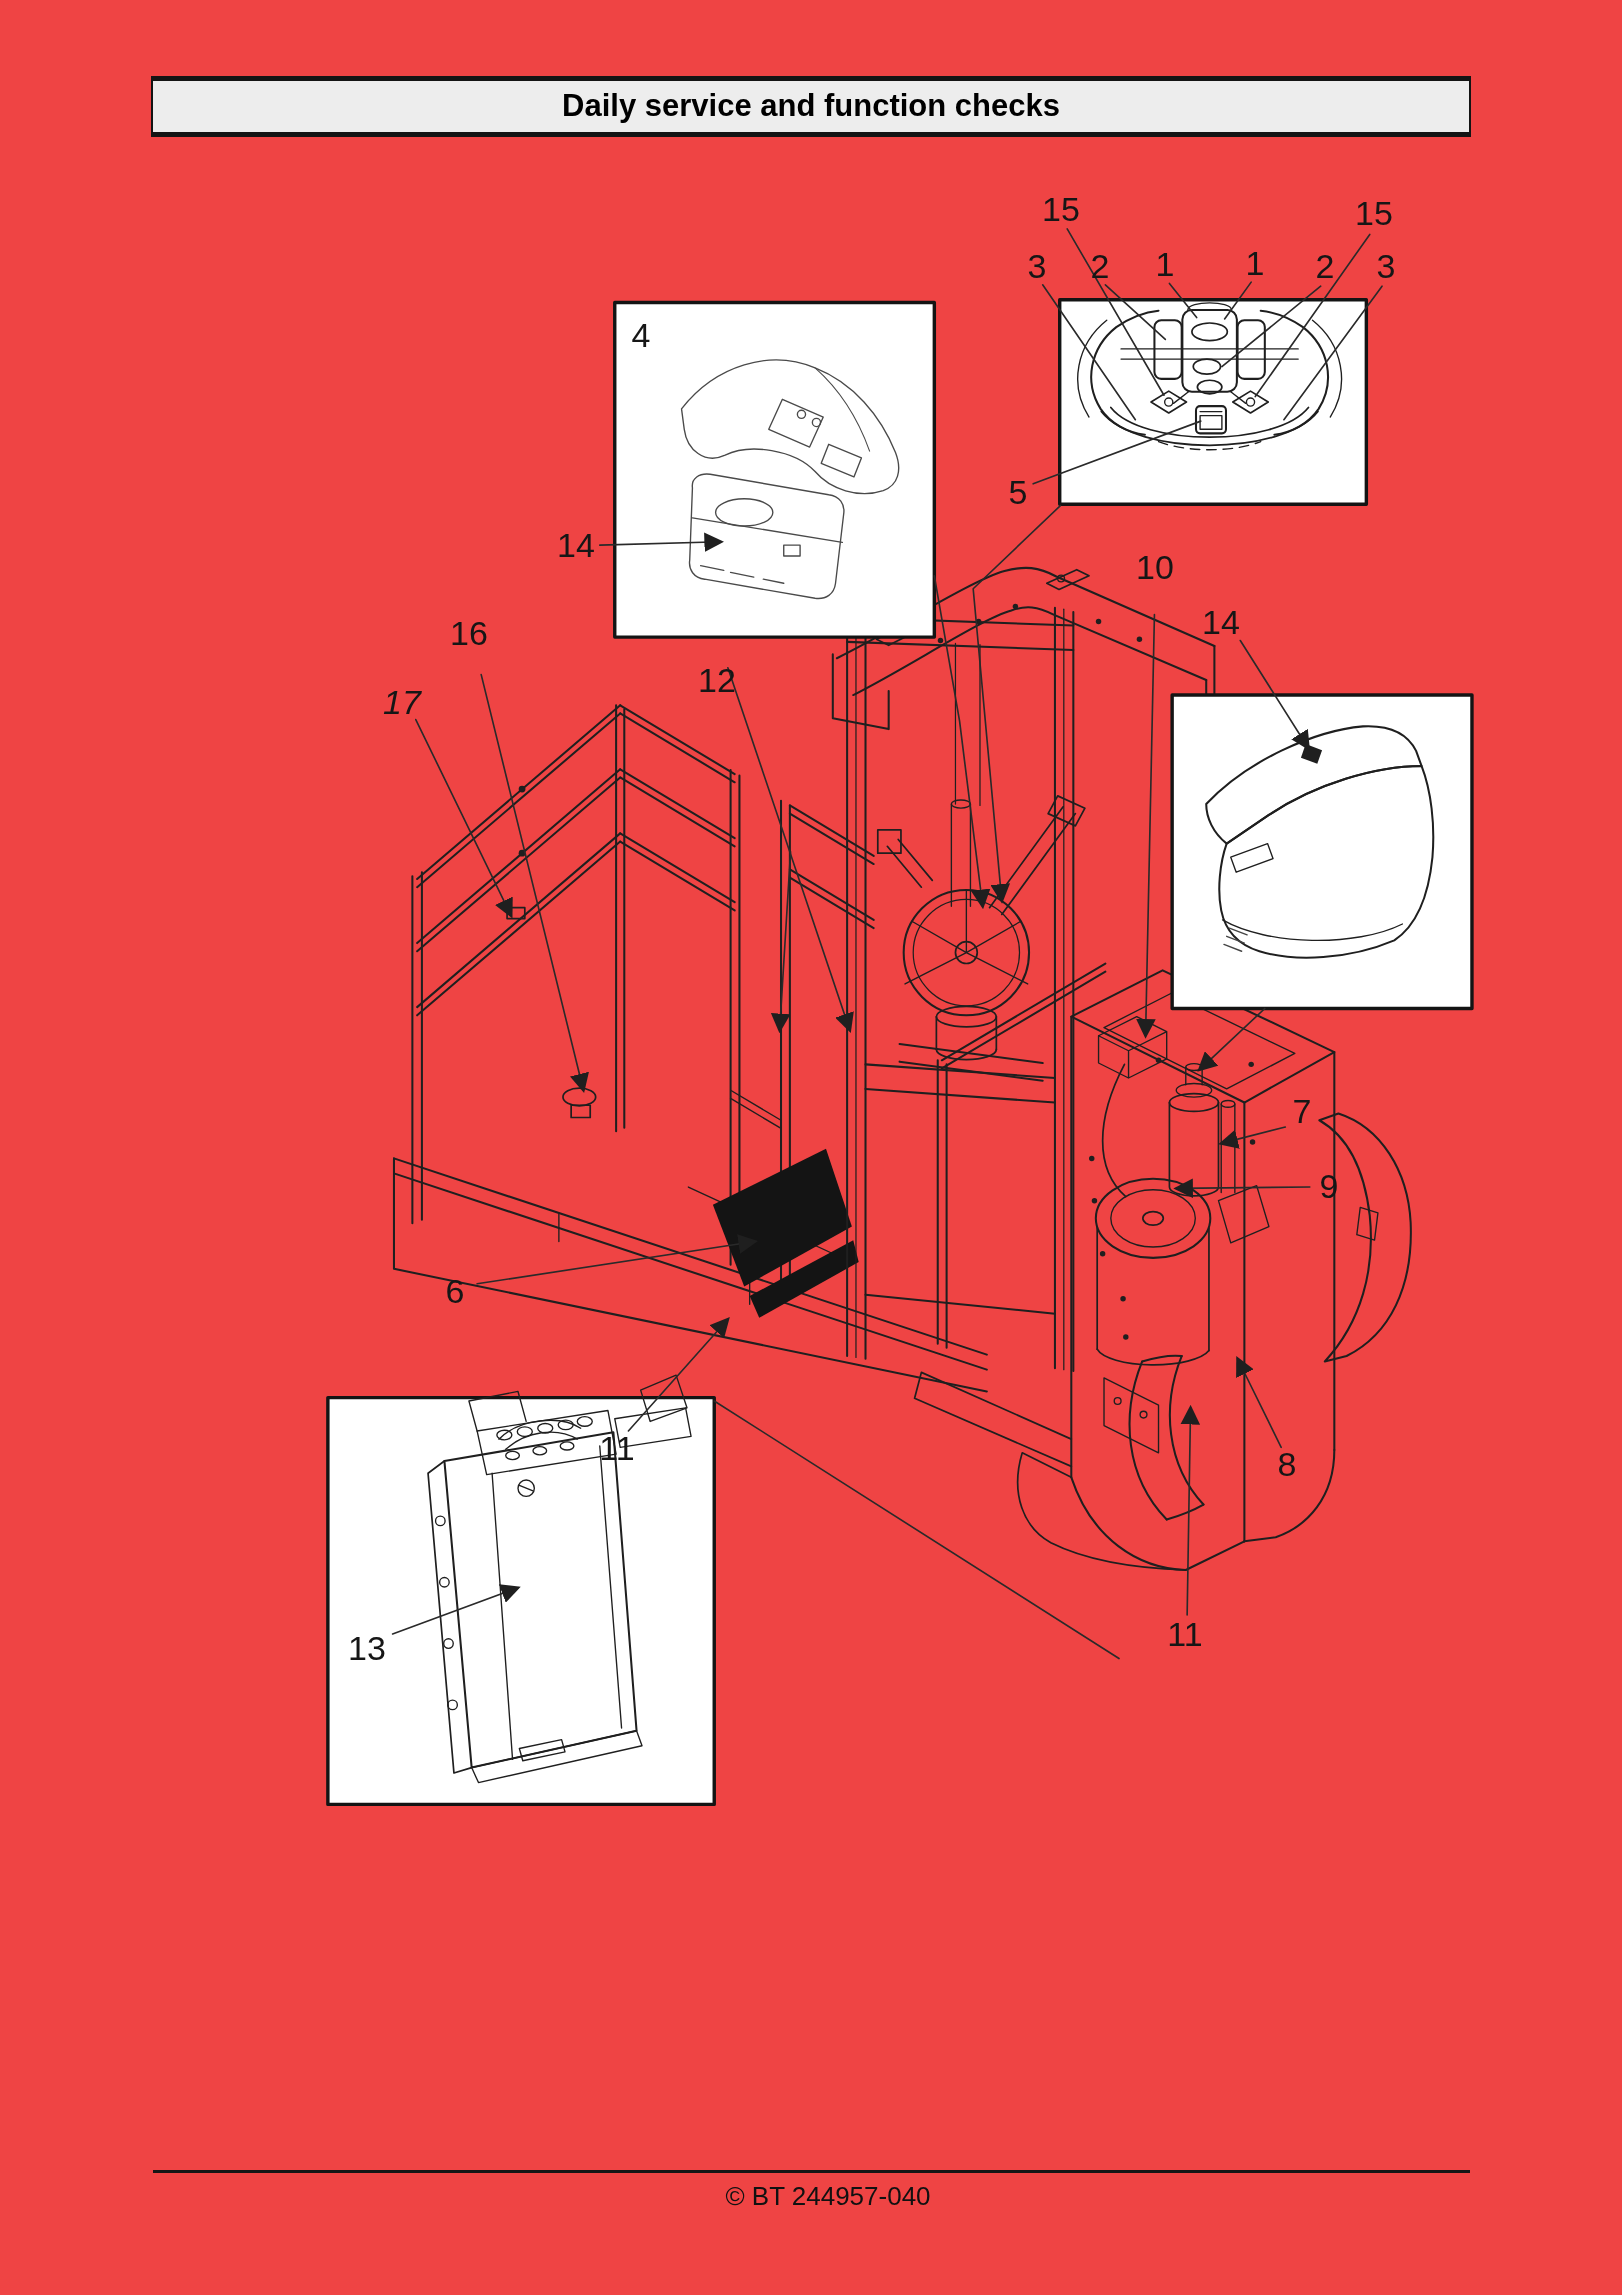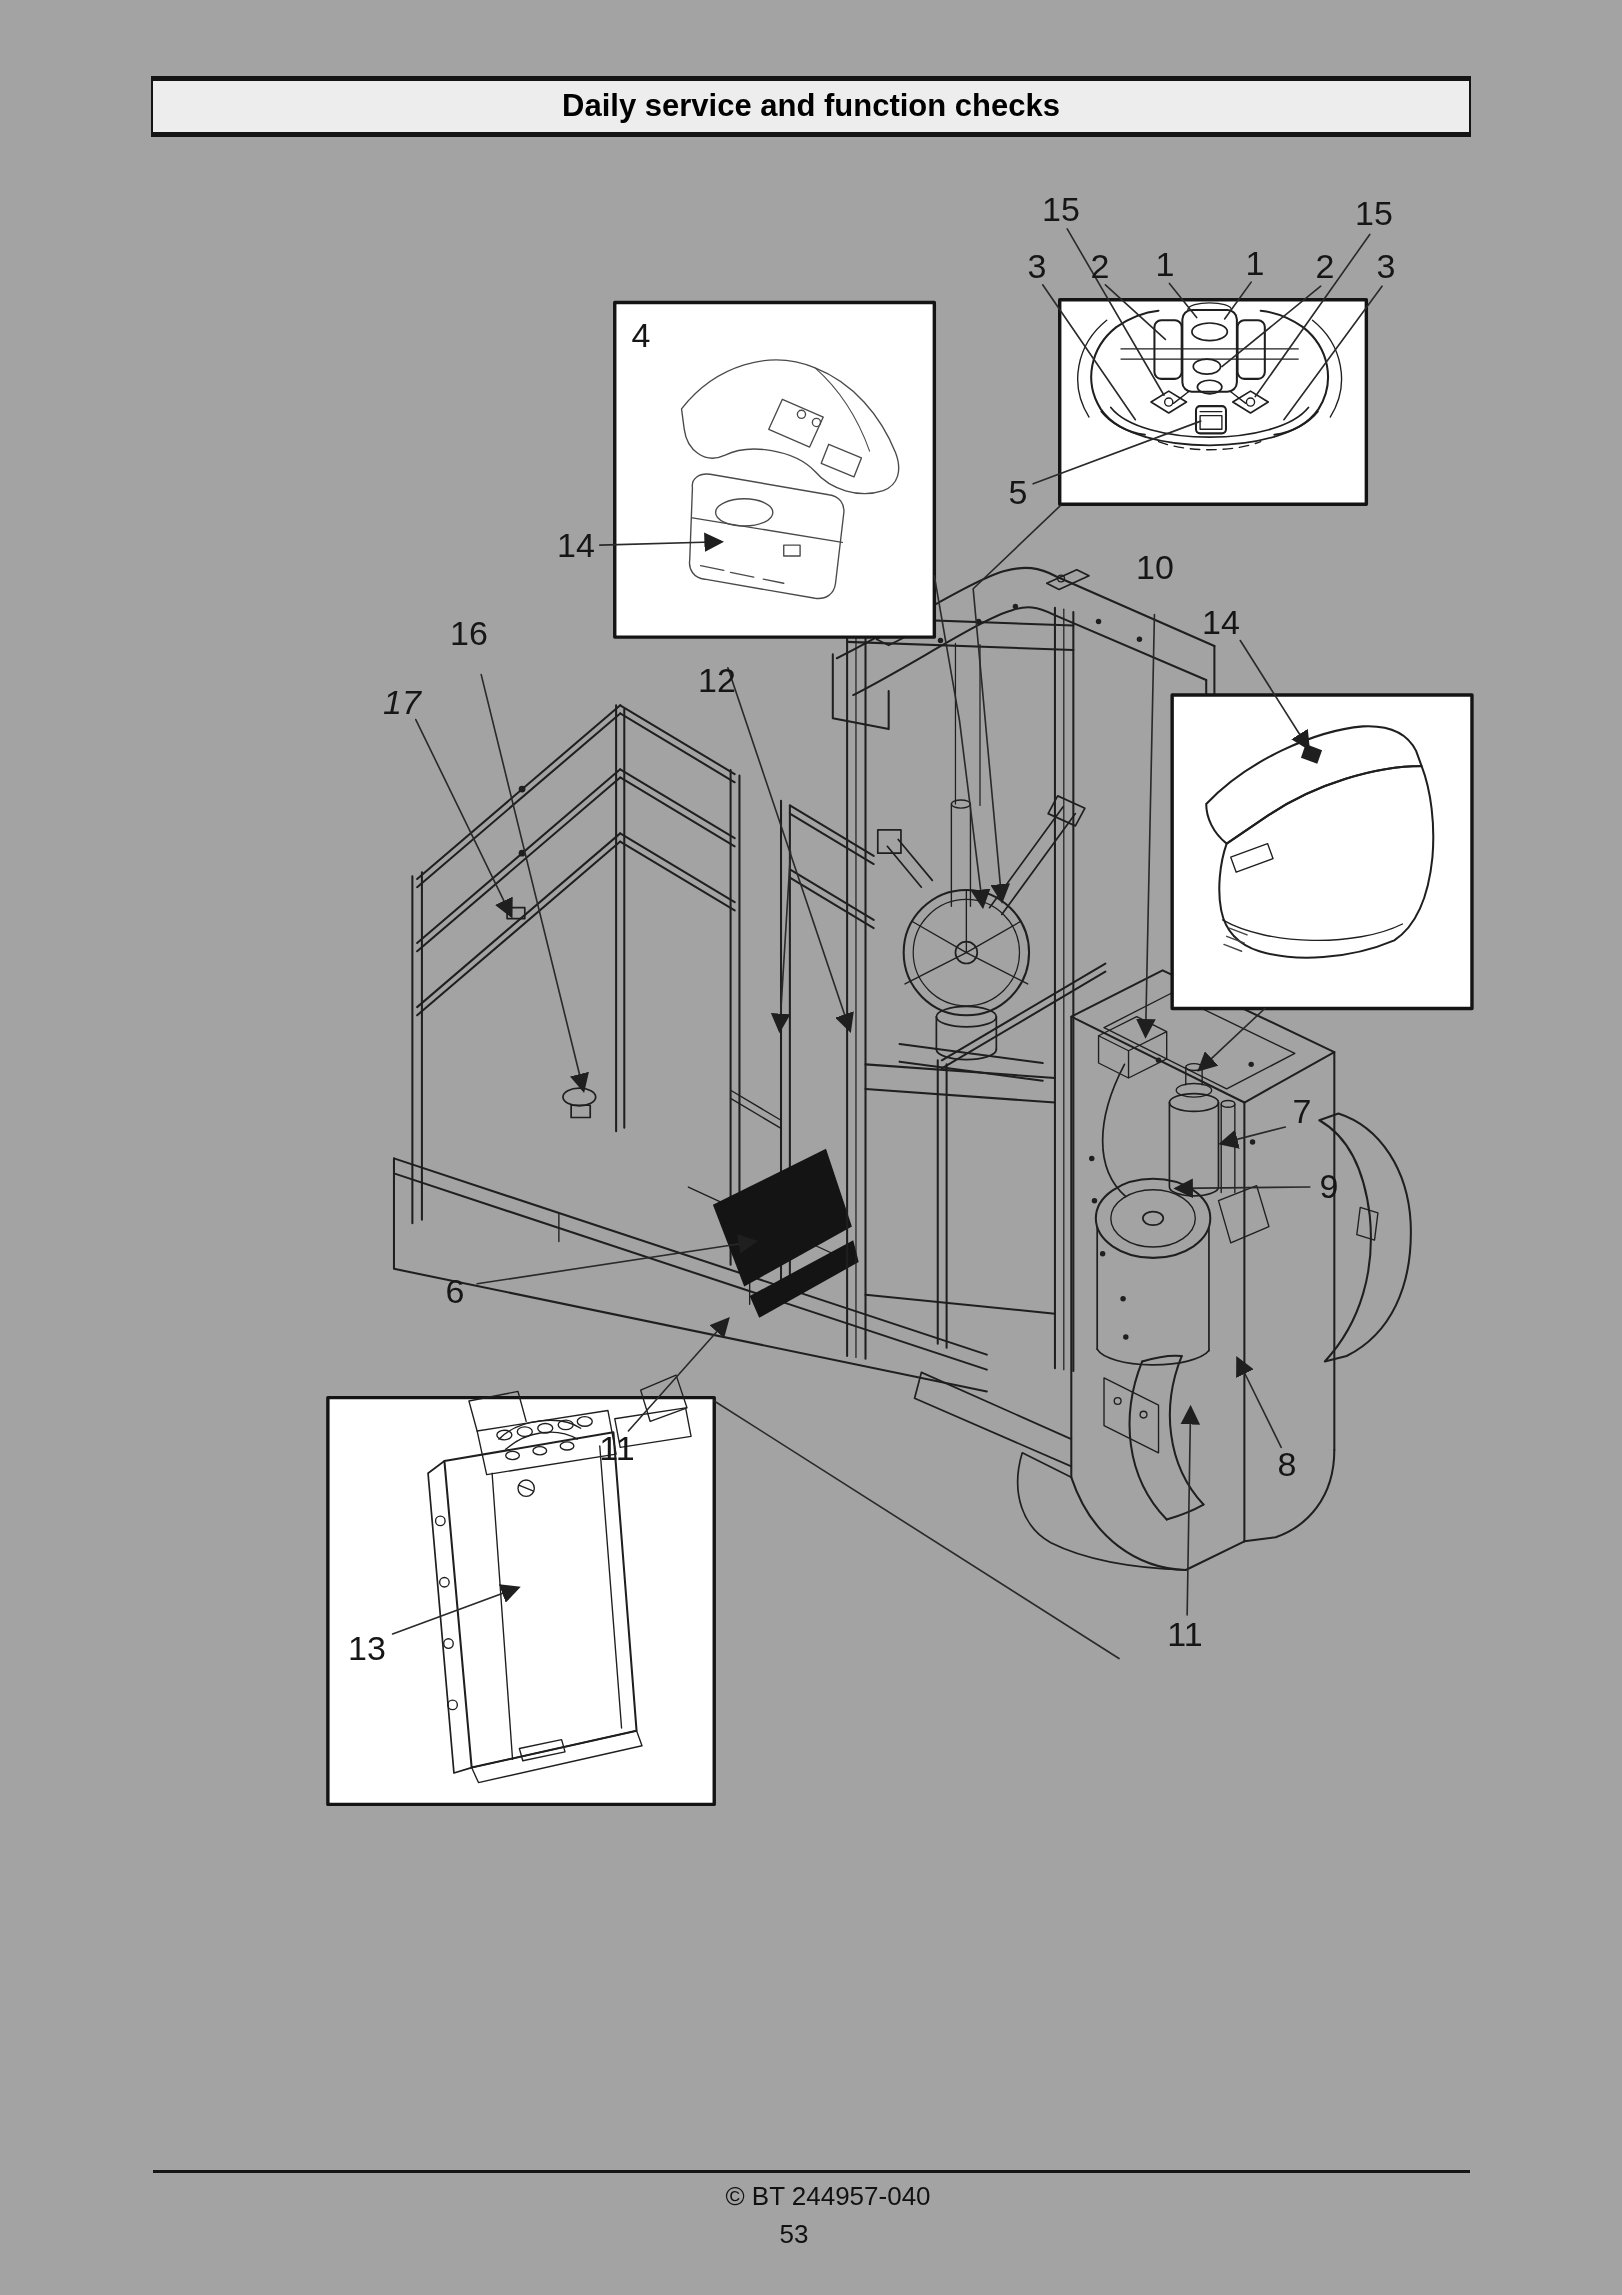--- a/index.html
+++ b/index.html
@@ -1,16 +1,16 @@
 <!DOCTYPE html>
 <html style="font-size:11px"><head>
 <meta charset="utf-8">
 <style>
   html,body{margin:0;padding:0;background:#ffffff;}
-  #page{position:relative;width:1622px;height:2295px;background:#a3a3a3;overflow:hidden;
+  #page{position:relative;width:1622px;height:2295px;background:#ef4444;overflow:hidden;
         font-family:"Liberation Sans",sans-serif;}
   #diagram-svg{position:absolute;left:0;top:0;}
   .header-bar{position:absolute;left:151px;top:76px;width:1320px;height:61px;
       box-sizing:border-box;background:#ededed;border:2px solid #141414;
       border-top-width:5.5px;border-bottom-width:5.5px;text-align:center;}
   .header-bar span{display:inline-block;line-height:49px;font-size:31px;font-weight:bold;color:#000;}
   .callout{position:absolute;transform:translate(-50%,-50%);font-size:34px;color:#161616;
       line-height:1;white-space:nowrap;}
   .footer-rule{position:absolute;left:153px;top:2170px;width:1317px;height:2.7px;background:#161616;}
   .footer-text{position:absolute;left:0;width:1588px;text-align:center;font-size:26px;color:#111;}
@@ -285,16 +285,15 @@
       <div class="callout" style="left: 1329px; top: 1186px;">9</div>
       <div class="callout" style="left: 455px; top: 1291px;">6</div>
       <div class="callout" style="left: 617px; top: 1448px;">11</div>
       <div class="callout" style="left: 1287px; top: 1464px;">8</div>
       <div class="callout" style="left: 1185px; top: 1634px;">11</div>
       <div class="callout" style="left: 367px; top: 1648px;">13</div>
     </div>
 
   <div class="footer-rule"></div>
   <div class="footer-text" id="footer-copyright">© BT 244957-040</div>
-  <div class="footer-text" id="footer-page">53</div>
 
 </div>
 
 
 </body></html>

